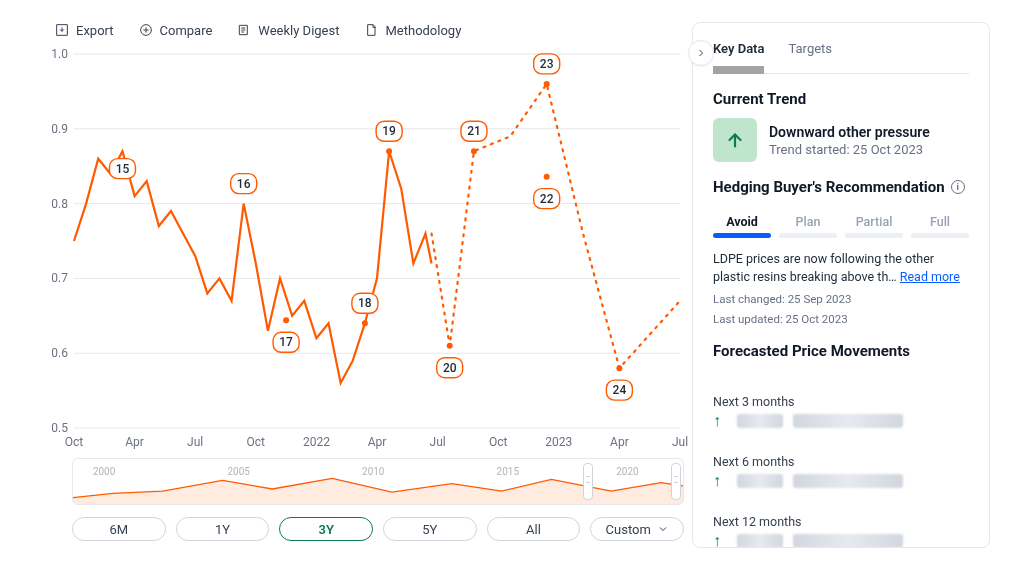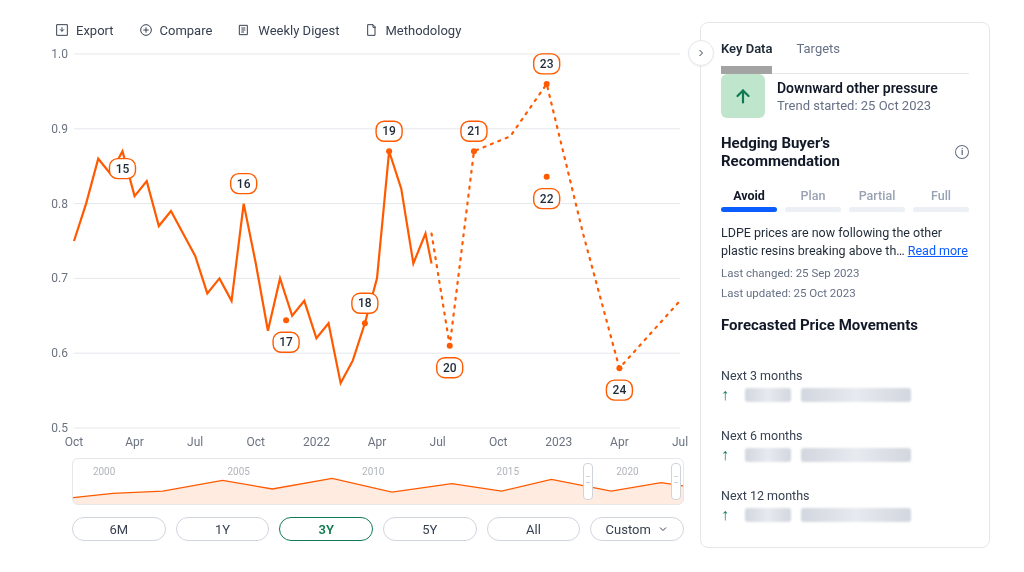--- a/index.html
+++ b/index.html
@@ -9,21 +9,21 @@
     color: #1f2a37;
     width: 1024px;
     height: 572px;
     overflow: hidden;
     position: relative;
   }
   .main {
     display: flex;
     height: 100%;
     padding: 22px 34px 24px 48px;
-    gap: 12px;
+    gap: 4px;
   }
   
   .chart-col {
     flex: 0 0 640px;
     display: flex;
     flex-direction: column;
     position: relative;
   }
   .toolbar {
     display: flex;
@@ -337,20 +337,21 @@
         <path d="M9 6l6 6-6 6"></path>
       </svg>
   </div>
 
   <div class="side">
     <div class="tabs">
       <div class="tab active">Key Data</div>
       <div class="tab">Targets</div>
     </div>
 
+    <div class="sec-title">Current Trend</div>
     <div class="trend-card">
       <div class="trend-icon">
         <svg width="22" height="22" viewBox="0 0 24 24" fill="none" stroke="#0f7a52" stroke-width="2.4" stroke-linecap="round" stroke-linejoin="round">
             <path d="M12 19V6"></path>
             <path d="M6 12l6-6 6 6"></path>
           </svg>
       </div>
       <div>
         <div class="trend-title">Downward other pressure</div>
         <div class="trend-sub">Trend started: 25 Oct 2023</div>

